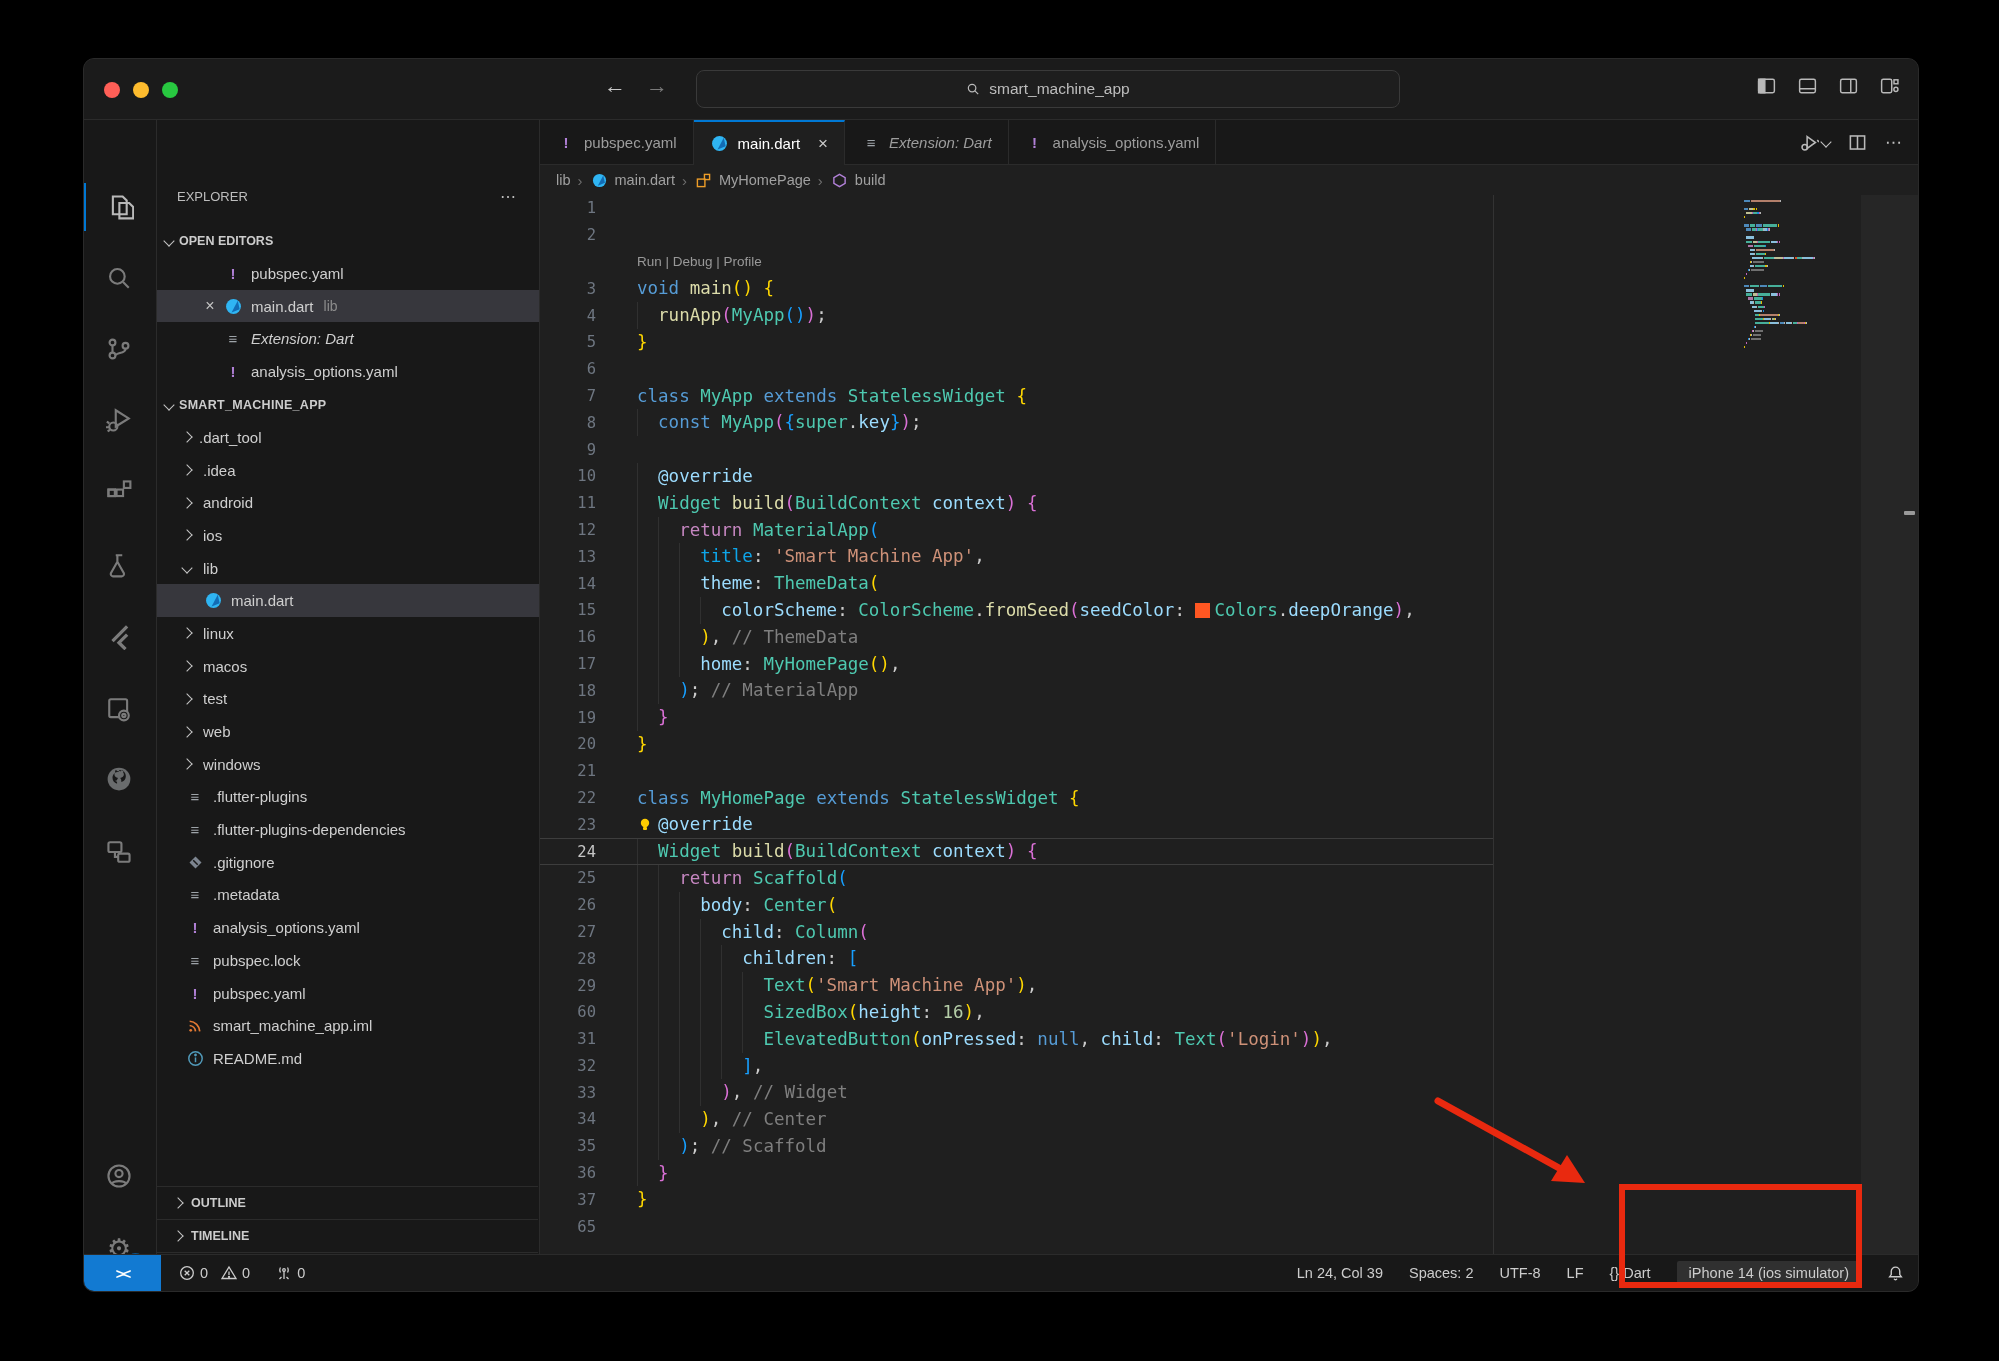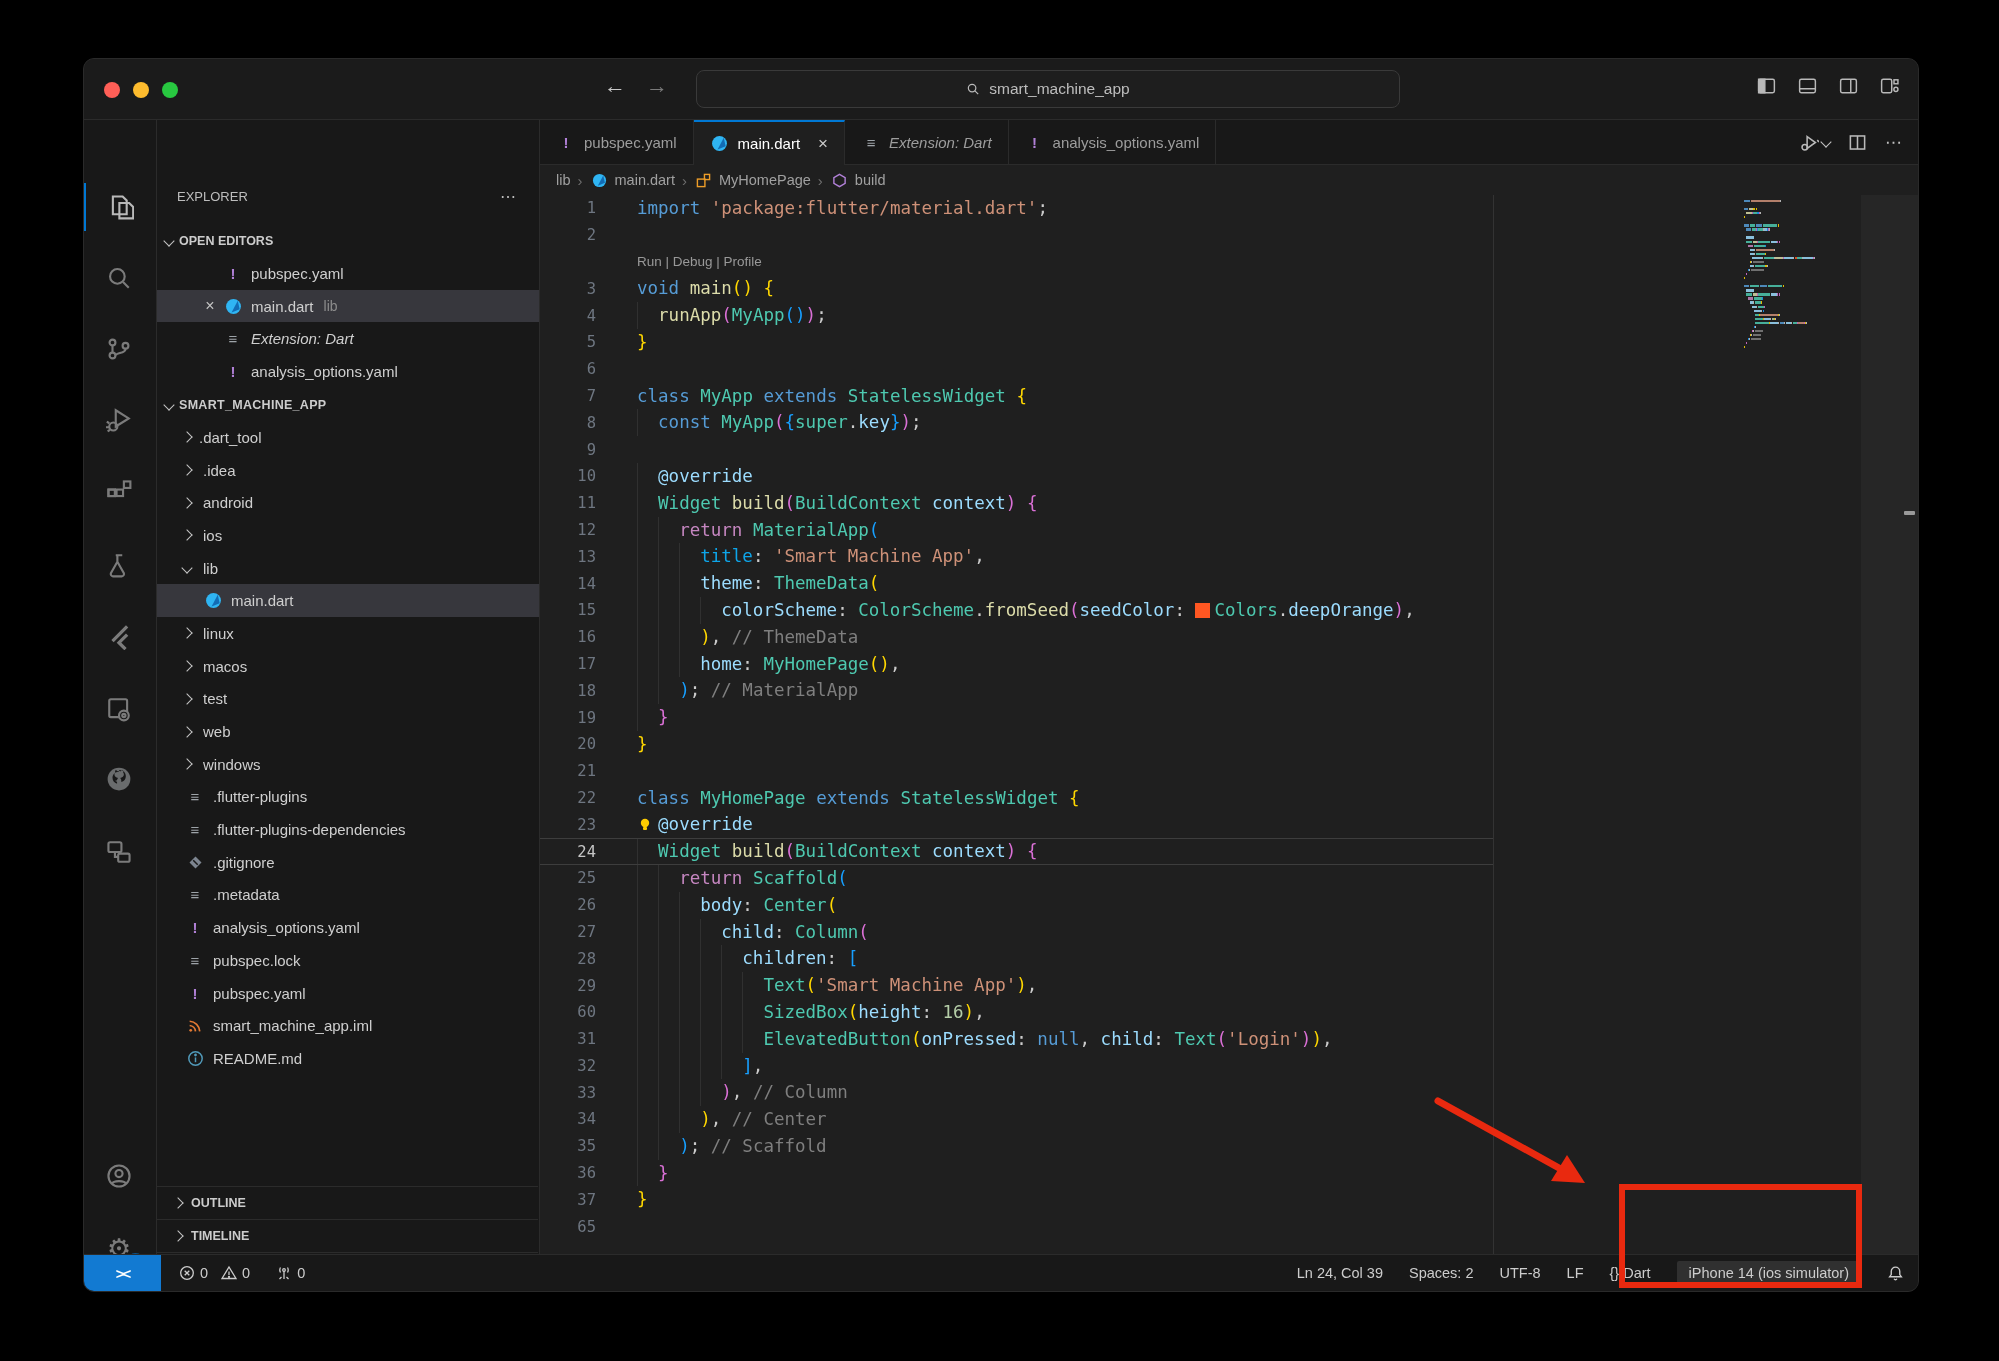--- a/index.html
+++ b/index.html
@@ -493,21 +493,20 @@
                 </svg>
               </span>
               <span>build</span>
             </span>
           </div>
         <div id="codearea">
           <div id="ruler"></div>
           <div id="codelines">
               <div class="crow">
                 <span class="ln">1</span>
-                <span class="lc"><span style="color: rgb(86, 156, 214);">import</span><span style="color: rgb(204, 204, 204);"> </span><span style="color: rgb(206, 145, 120);">'package:flutter/material.dart'</span><span style="color: rgb(204, 204, 204);">;</span></span>
               </div>
               <div class="crow">
                 <span class="ln">2</span>
                 <span class="lc"></span>
               </div>
               <div class="lensrow">
                 <span class="lenstext">Run | Debug | Profile</span>
               </div>
               <div class="crow">
                 <span class="ln">3</span>
@@ -627,21 +626,21 @@
               <div class="crow">
                 <span class="ln">31</span>
                 <span class="lc"><span class="ig"></span><span class="ig"></span><span class="ig"></span><span class="ig"></span><span class="ig"></span><span class="ig"></span><span style="color: rgb(78, 201, 176);">ElevatedButton</span><span style="color: rgb(255, 215, 0);">(</span><span style="color: rgb(156, 220, 254);">onPressed</span><span style="color: rgb(204, 204, 204);">:</span><span style="color: rgb(204, 204, 204);"> </span><span style="color: rgb(86, 156, 214);">null</span><span style="color: rgb(204, 204, 204);">,</span><span style="color: rgb(204, 204, 204);"> </span><span style="color: rgb(156, 220, 254);">child</span><span style="color: rgb(204, 204, 204);">:</span><span style="color: rgb(204, 204, 204);"> </span><span style="color: rgb(78, 201, 176);">Text</span><span style="color: rgb(218, 112, 214);">(</span><span style="color: rgb(206, 145, 120);">'Login'</span><span style="color: rgb(218, 112, 214);">)</span><span style="color: rgb(255, 215, 0);">)</span><span style="color: rgb(204, 204, 204);">,</span></span>
               </div>
               <div class="crow">
                 <span class="ln">32</span>
                 <span class="lc"><span class="ig"></span><span class="ig"></span><span class="ig"></span><span class="ig"></span><span class="ig"></span><span style="color: rgb(23, 159, 255);">]</span><span style="color: rgb(204, 204, 204);">,</span></span>
               </div>
               <div class="crow">
                 <span class="ln">33</span>
-                <span class="lc"><span class="ig"></span><span class="ig"></span><span class="ig"></span><span class="ig"></span><span style="color: rgb(218, 112, 214);">)</span><span style="color: rgb(204, 204, 204);">,</span><span style="color: rgb(204, 204, 204);"> </span><span style="color: rgb(127, 127, 127);">// Column</span></span>
+                <span class="lc"><span class="ig"></span><span class="ig"></span><span class="ig"></span><span class="ig"></span><span style="color: rgb(218, 112, 214);">)</span><span style="color: rgb(204, 204, 204);">,</span><span style="color: rgb(204, 204, 204);"> </span><span style="color: rgb(127, 127, 127);">// Widget</span></span>
               </div>
               <div class="crow">
                 <span class="ln">34</span>
                 <span class="lc"><span class="ig"></span><span class="ig"></span><span class="ig"></span><span style="color: rgb(255, 215, 0);">)</span><span style="color: rgb(204, 204, 204);">,</span><span style="color: rgb(204, 204, 204);"> </span><span style="color: rgb(127, 127, 127);">// Center</span></span>
               </div>
               <div class="crow">
                 <span class="ln">35</span>
                 <span class="lc"><span class="ig"></span><span class="ig"></span><span style="color: rgb(23, 159, 255);">)</span><span style="color: rgb(204, 204, 204);">;</span><span style="color: rgb(204, 204, 204);"> </span><span style="color: rgb(127, 127, 127);">// Scaffold</span></span>
               </div>
               <div class="crow">

